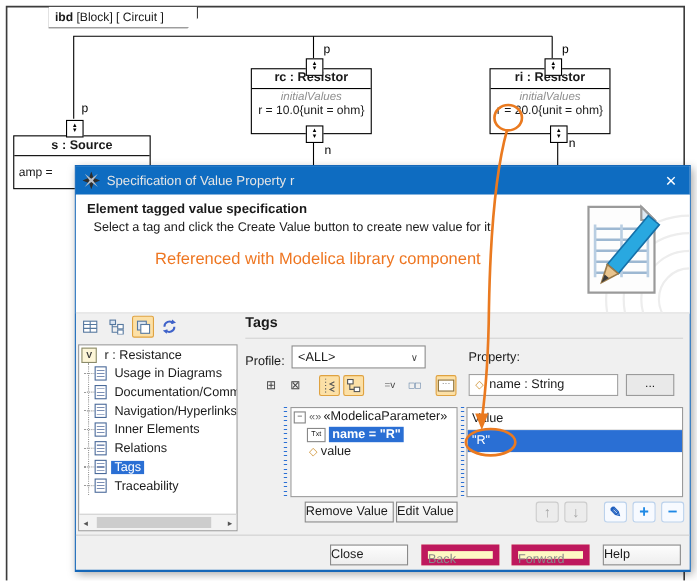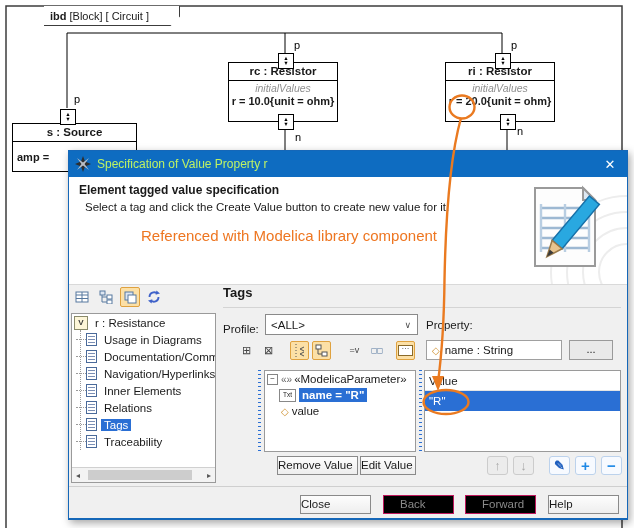--- a/index.html
+++ b/index.html
@@ -9,31 +9,31 @@
   
   .diag-tab{left:22px;top:6px;width:136px;height:20px;background:#fff;border:1px solid #3c3c3c;
             border-left:none;border-top:none;outline:1px solid #3c3c3c;
             clip-path:polygon(0 0,100% 0,100% 52%,93% 100%,0 100%);
             display:flex;align-items:center;padding-left:6px;font-size:11px;box-sizing:border-box;margin-left:22px;}
   .diag-tab b{margin-right:3px;}
   .block{position:absolute;background:#fff;border:1px solid #000;box-sizing:border-box;}
   .block .title{font-weight:bold;font-size:11.5px;text-align:center;border-bottom:1px solid #000;
                 padding:2px 0 3px 0;}
   .block .stereo{font-style:italic;font-size:10.5px;color:#8f8f8f;text-align:center;margin-top:1px;}
-  .block .val{font-size:11px;text-align:center;margin-top:1px;white-space:nowrap;font-weight:bold;}
+  .block .val{font-size:11px;text-align:center;margin-top:1px;white-space:nowrap;}
   .port{position:absolute;width:14px;height:14px;background:#fff;border:1px solid #000;
         display:flex;flex-direction:column;align-items:center;justify-content:center;
         font-size:5.5px;line-height:5px;color:#000;z-index:3;}
   .portlabel{position:absolute;font-size:11px;color:#000;}
   
   .dialog{left:68px;top:150px;width:560px;height:370px;background:#f0f0f0;
           border:1px solid #1567b8;border-bottom-width:2px;box-shadow:2px 3px 8px rgba(0,0,0,.35);
           z-index:10;box-sizing:border-box;}
   .titlebar{left:0;top:0;width:100%;height:26px;background:#0e6cc1;display:flex;align-items:center;}
-  .titlebar .ttl{color:#bef264;font-size:12px;margin-left:6px;flex:1;}
+  .titlebar .ttl{color:#e5e5e5;font-size:12px;margin-left:6px;flex:1;}
   .tb-logo{width:16px;height:16px;margin-left:6px;}
   .tb-close{width:34px;height:26px;color:#fff;font-size:13px;display:flex;align-items:center;
             justify-content:center;cursor:default;}
   .banner{left:0;top:26px;width:100%;height:107px;background:#fff;border-bottom:1px solid #d9d9d9;
           overflow:hidden;}
   .banner .h1{position:absolute;left:10px;top:6px;font-weight:bold;font-size:12px;}
   .banner .h2{position:absolute;left:16px;top:24px;font-size:11.5px;}
   .banner .note{position:absolute;left:72px;top:50px;font-size:15px;color:#ee7621;font-weight:500;}
   .swirl{position:absolute;right:-30px;top:0px;}
   .docicon{position:absolute;right:14px;top:5px;}
@@ -55,21 +55,21 @@
   .tlabel{padding:0 3px;}
   .tlabel.sel{background:#2a6fd4;color:#fff;}
   .hscroll{position:absolute;left:0;bottom:0;width:100%;height:14px;background:#f3f3f3;
            border-top:1px solid #d0d0d0;display:flex;align-items:center;font-size:8px;color:#555;}
   .hthumb{height:10px;background:#cdcdcd;width:104px;margin-left:4px;}
   .hs-arrow{width:12px;text-align:center;}
   
   .tags-h{left:154px;top:134px;font-weight:bold;font-size:13px;}
   .sep1{left:154px;top:156px;width:398px;height:1px;background:#d4d4d4;}
   .lbl{font-size:11.5px;}
-  .combo{left:196px;top:163px;width:153px;height:21px;background:#fff;border:1px solid #8a8a8a;
+  .combo{left:196px;top:163px;width:122px;height:21px;background:#fff;border:1px solid #8a8a8a;
          box-sizing:border-box;display:flex;align-items:center;font-size:11.5px;padding-left:5px;}
   .combo .arr{margin-left:auto;margin-right:6px;color:#4a4a4a;font-size:9px;}
   .field{left:357px;top:189px;width:136px;height:20px;background:#fff;border:1px solid #a0a0a0;
          box-sizing:border-box;display:flex;align-items:center;font-size:11.5px;gap:5px;padding-left:5px;}
   .dots-btn{left:500px;top:189px;width:44px;height:20px;background:#e9e9e9;border:1px solid #9a9a9a;
             box-sizing:border-box;text-align:center;font-size:11px;line-height:17px;}
   .mini-row{left:168px;top:189px;height:20px;display:flex;align-items:center;gap:3px;}
   .mbtn{width:19px;height:19px;display:flex;align-items:center;justify-content:center;
         font-size:11px;color:#444;border-radius:2px;box-sizing:border-box;}
   .mbtn.hl{background:#fce0a6;border:1px solid #dfa240;}
@@ -85,21 +85,21 @@
             text-align:center;color:#222;margin:0 3px 0 14px;flex:none;}
   .diamond{color:#cf9336;font-size:10px;margin:0 3px 0 16px;flex:none;}
   .mrow .msel{background:#2a6fd4;color:#fff;font-weight:bold;padding:1px 3px;}
   .splitter{width:3px;background:repeating-linear-gradient(to bottom,#2a6fd4 0 1px,transparent 1px 4px);}
   .value-panel{left:355px;top:219px;width:197px;height:82px;background:#fff;border:1px solid #9a9a9a;
                box-sizing:border-box;font-size:11.5px;overflow:hidden;}
   .vhead{height:19px;display:flex;align-items:center;padding-left:4px;border-bottom:1px solid #e4e4e4;}
   .vrow-sel{height:20px;background:#2a6fd4;color:#fff;display:flex;align-items:center;padding-left:4px;}
   .btn{background:linear-gradient(#fdfdfd,#eee);border:1px solid #8a8a8a;box-sizing:border-box;
        font-size:11.5px;text-align:left;color:#1a1a1a;}
-  .btn.disabled{background:#000000;border:1px solid #be185d;color:#8a8a8a;padding-left:16px;}
+  .btn.disabled{background:#fef9c3;border:6px solid #be185d;color:#8a8a8a;}
   .sqbtn{width:21px;height:19px;border-radius:3px;border:1px solid #bcd2ec;background:#f7faff;
          display:flex;align-items:center;justify-content:center;font-size:13px;font-weight:bold;
          color:#1f5fbf;box-sizing:border-box;}
   .sqbtn.gray{border:1px solid #cccccc;background:#ececec;color:#a6a6a6;}
   .footer-sep{left:0px;top:335px;width:558px;height:1px;background:#cfcfcf;}
   .fbtn{top:344px;width:71px;height:19px;position:absolute;line-height:17px;}
   
   .overlay{left:0;top:0;width:634px;height:528px;z-index:30;pointer-events:none;}
 </style>
 </head>

